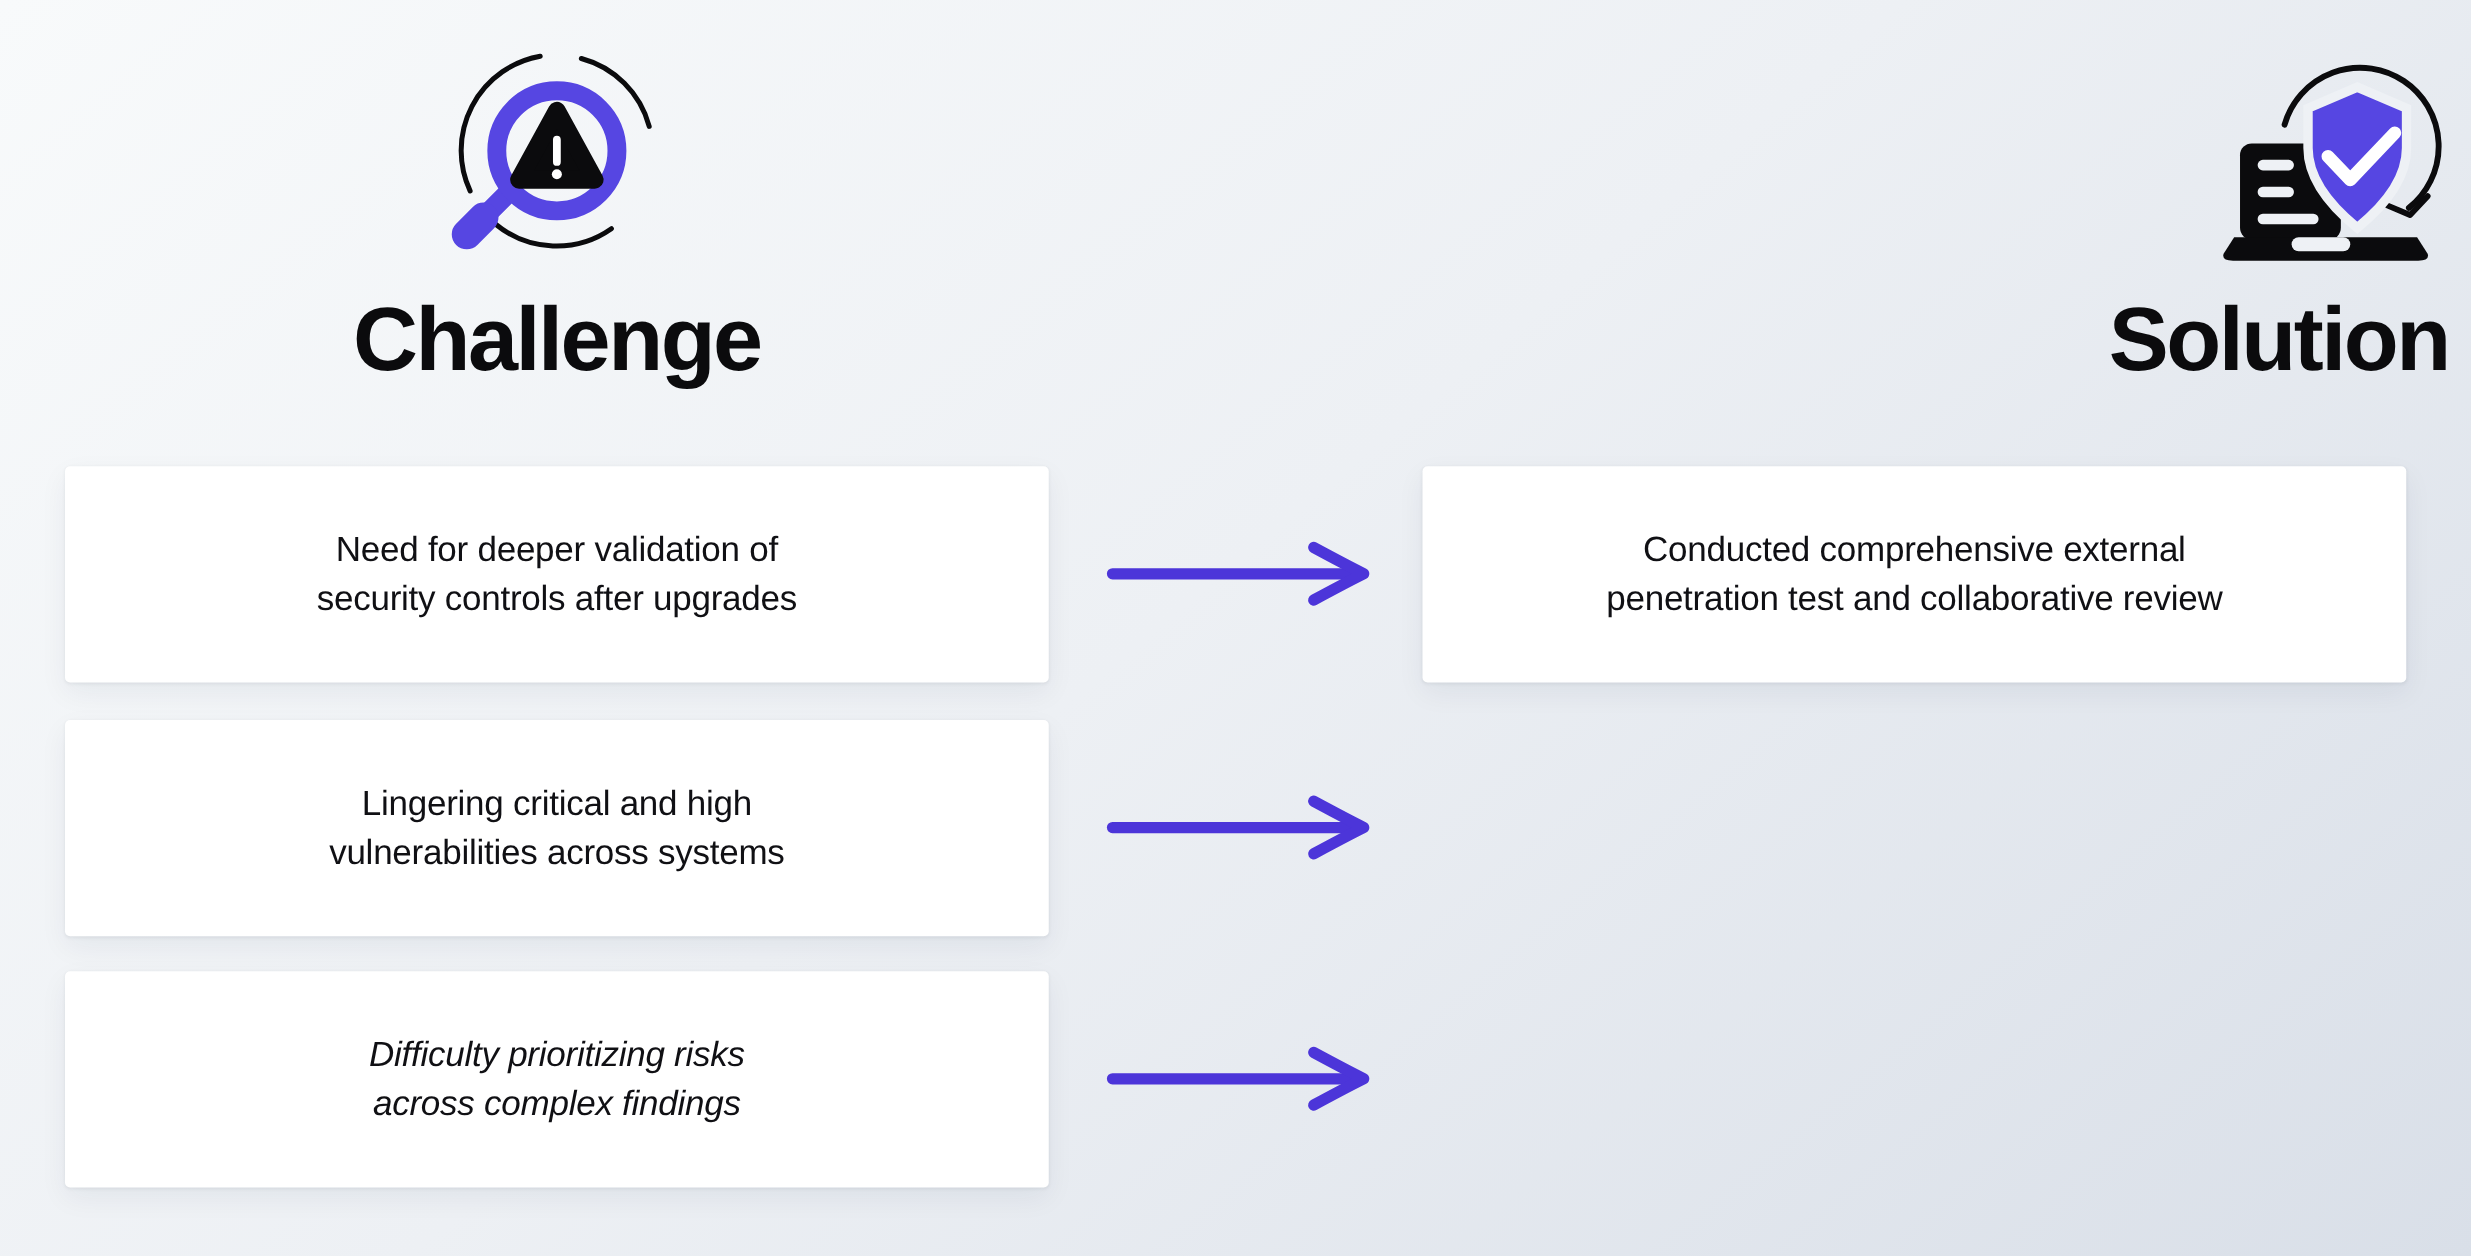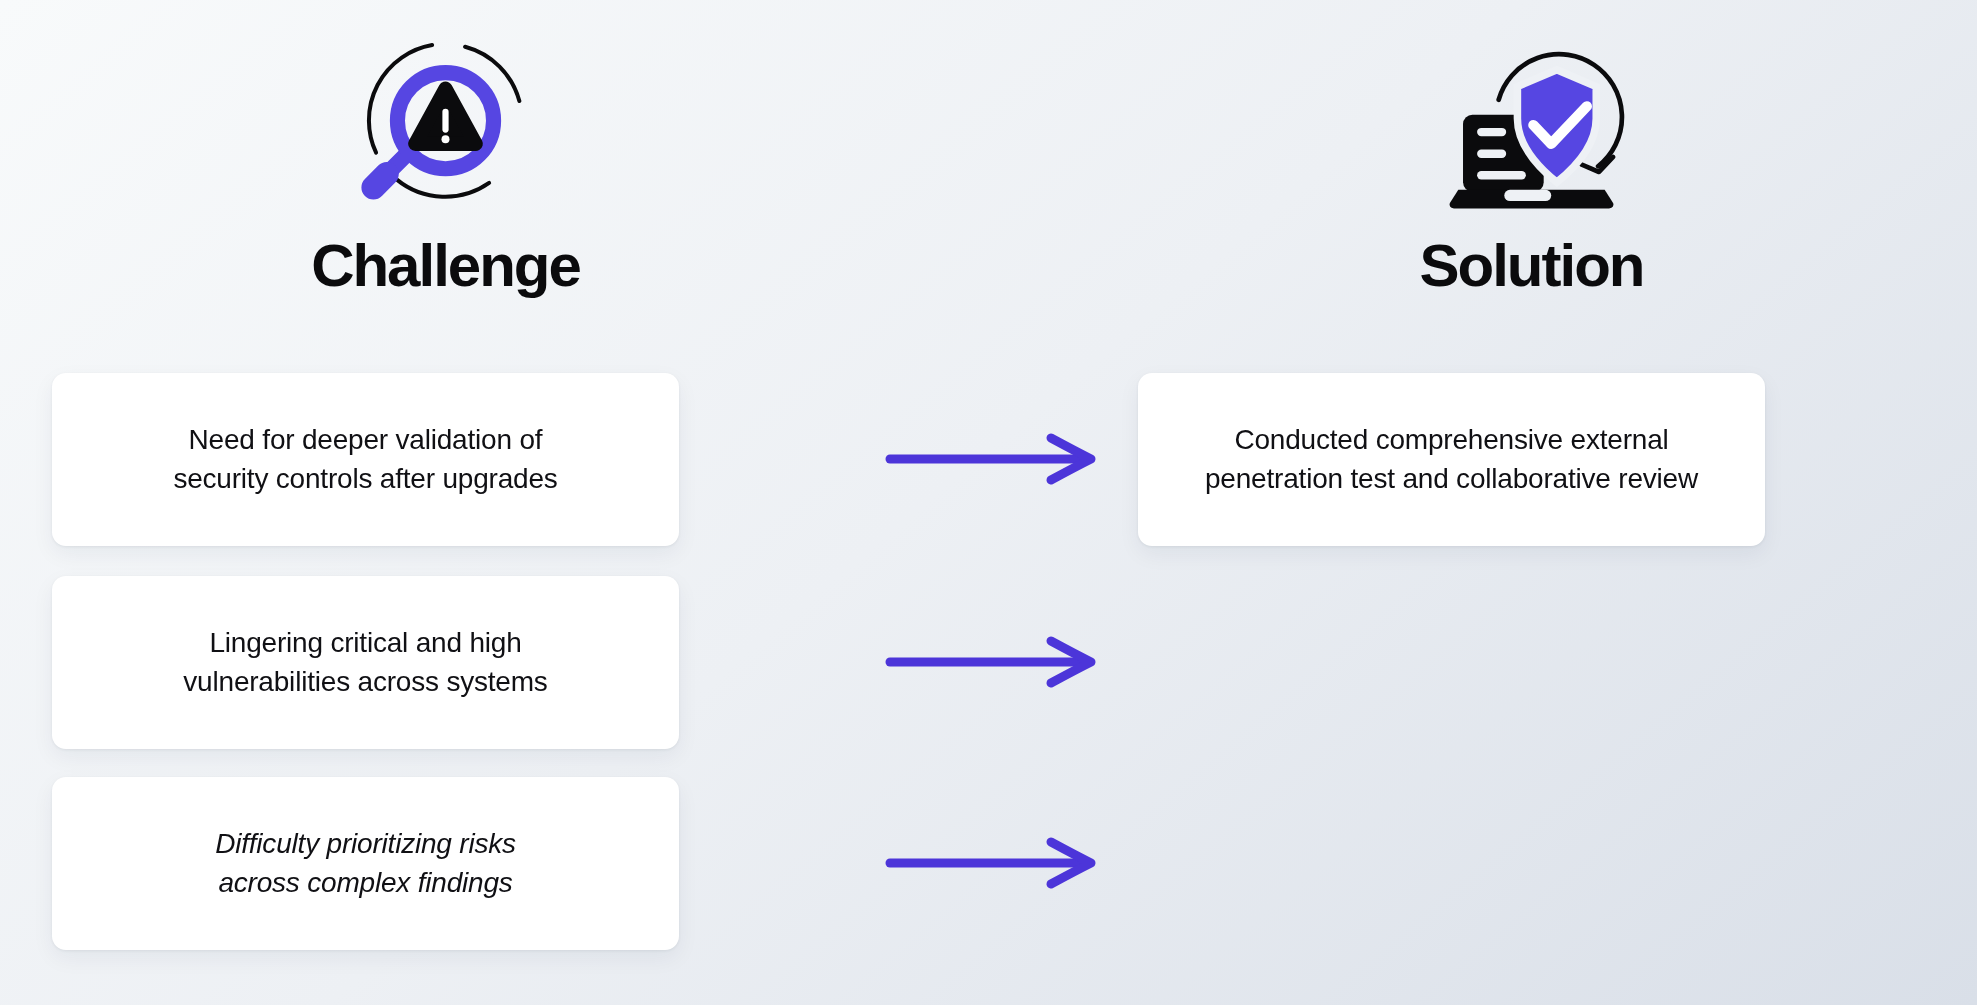--- a/index.html
+++ b/index.html
@@ -22,44 +22,44 @@
   
   .col-header {
     position: absolute;
     top: 28px;
     width: 787px;
     display: flex;
     flex-direction: column;
     align-items: center;
   }
   .col-header.challenge { left: 52px; }
-  .col-header.solution  { left: 1138px; }
+  .col-header.solution  { left: 1172px; align-items: flex-end; }
   .icon-box {
     height: 196px;
     display: flex;
     align-items: center;
     justify-content: center;
   }
   .col-title {
     margin-top: 12px;
-    font-size: 60px;
+    font-size: 72px;
     line-height: 1;
     font-weight: 700;
     letter-spacing: -2px;
     color: var(--ink, #0B0B0D);
     white-space: nowrap;
   }
 
   
   .card {
     position: absolute;
-    width: 627px;
+    width: 787px;
     height: 173px;
     background: var(--card, #FFFFFF);
-    border-radius: 14px;
+    border-radius: 4px;
     box-shadow: 0 1px 3px rgba(24, 39, 62, 0.07), 0 8px 22px rgba(24, 39, 62, 0.06);
     display: flex;
     align-items: center;
     justify-content: center;
     padding: 0 40px;
   }
   .card.left  { left: 52px; }
   .card.right { left: 1138px; }
   .row-1 { top: 373px; }
   .row-2 { top: 576px; }

